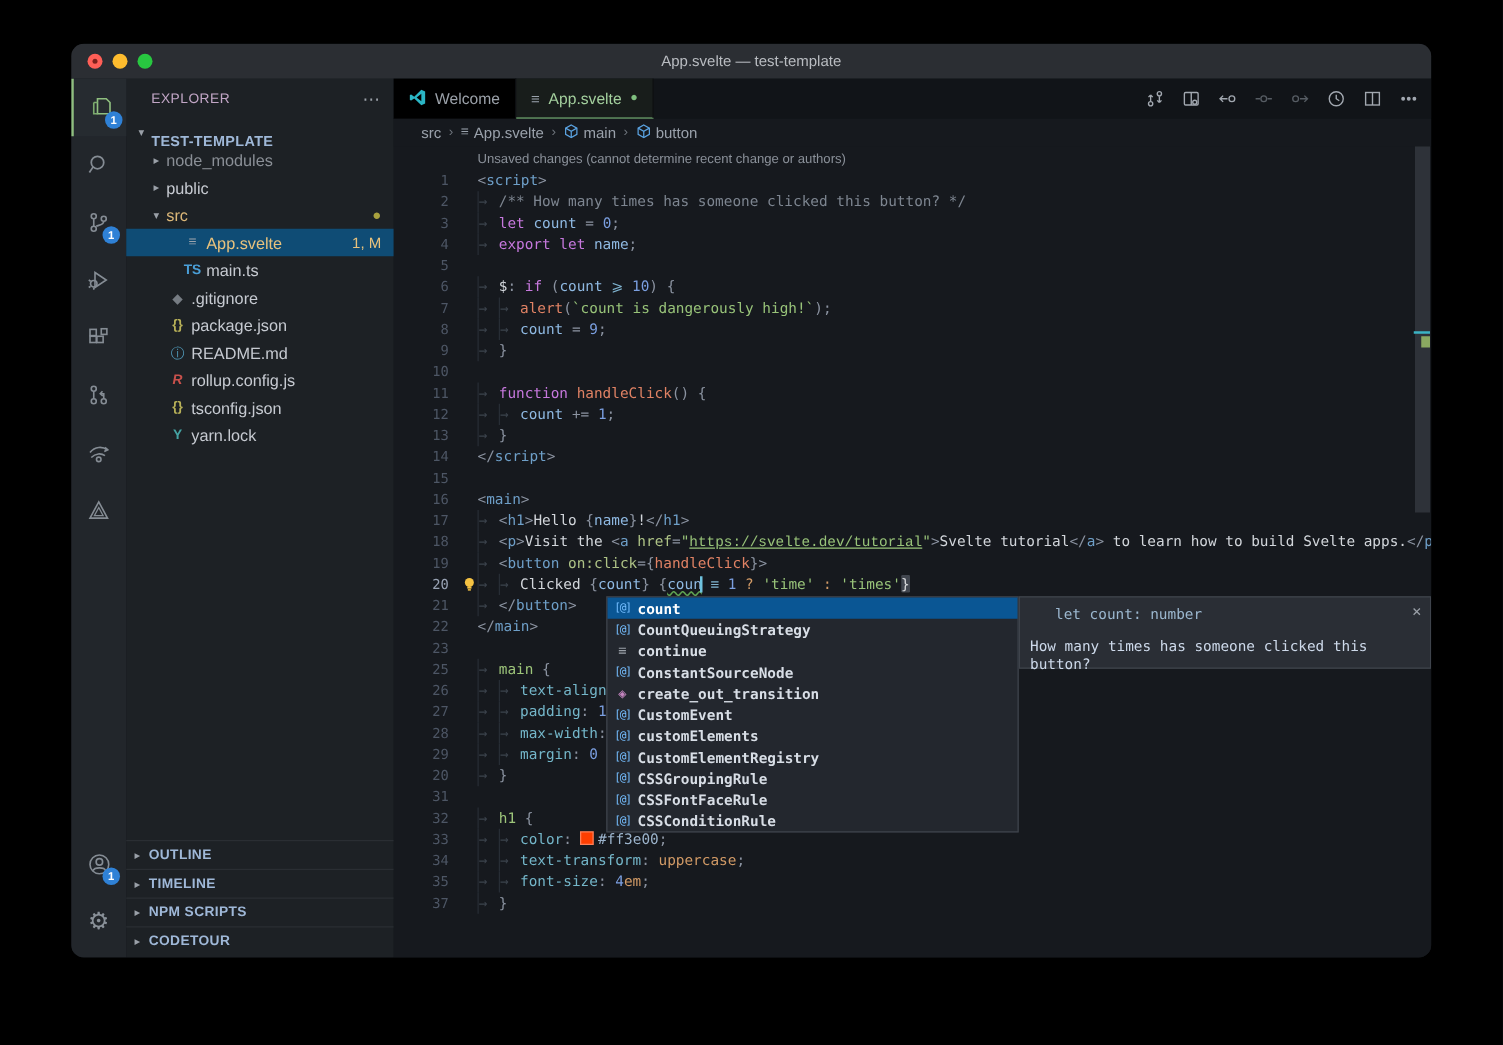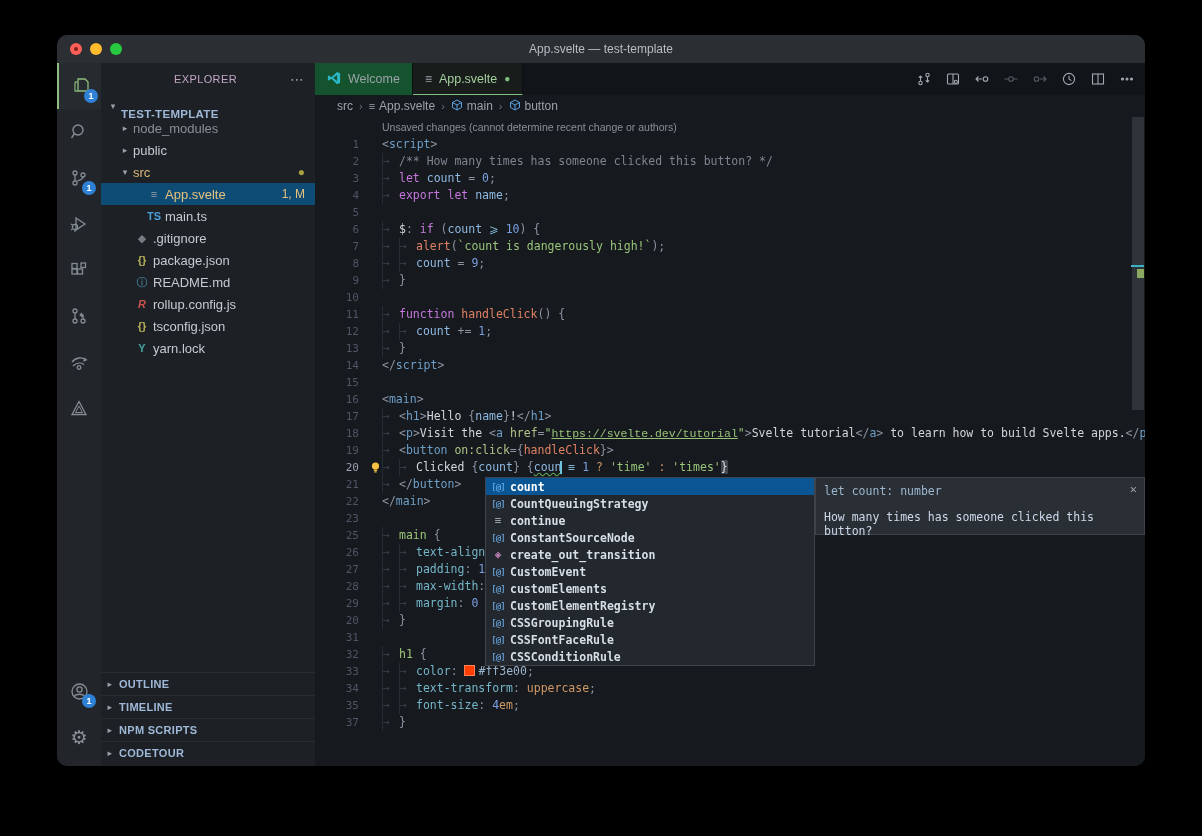--- a/index.html
+++ b/index.html
@@ -19,21 +19,21 @@
   .activitybar{position:absolute;left:0;top:28px;bottom:0;width:44px;background:#22262b;}
   .ab-item{position:relative;width:44px;height:46px;display:flex;align-items:center;justify-content:center;color:#858c94;}
   .ab-item.active{color:#8fbf7f;border-left:2px solid #8fbf7f;background:#262b30;}
   .ab-item svg{display:block;}
   .badge{position:absolute;right:5px;bottom:6px;min-width:14px;height:14px;border-radius:8px;background:#2f81d6;color:#fff;
     font-size:9px;line-height:14px;text-align:center;padding:0 2px;box-sizing:border-box;font-weight:bold;}
   .ab-bottom{position:absolute;bottom:6px;left:0;width:44px;}
   .gear{font-size:19px;color:#8a9199;}
   
   .sidebar{position:absolute;left:44px;top:28px;bottom:0;width:214px;background:#1d2125;}
-  .sb-header{height:32px;display:flex;align-items:center;padding:0 10px 0 20px;text-align:center;}
+  .sb-header{height:32px;display:flex;align-items:center;padding:0 10px 0 20px;}
   .sb-title{font-size:11px;letter-spacing:.4px;color:#c2a6c6;flex:1;}
   .sb-more{color:#9aa0a8;font-size:14px;letter-spacing:1px;}
   .tree-row{height:22px;display:flex;align-items:center;font-size:13px;color:#c6cad1;position:relative;cursor:default;white-space:nowrap;}
   .tree-row .chev{width:16px;text-align:center;color:#9aa0a8;font-size:9px;flex:none;}
   .tree-row .fic{width:18px;flex:none;text-align:center;font-size:11px;margin-right:2px;}
   .tree-row .lbl{flex:1;overflow:hidden;text-overflow:ellipsis;}
   .tree-row .rbadge{margin-right:10px;font-size:12px;}
   .row-root .lbl{font-weight:bold;font-size:11.5px;color:#9fb8d8;letter-spacing:.3px;margin-top:16px;}
   .row-dim .lbl{color:#8a8f96;}
   .row-mod .lbl{color:#dcb879;}
@@ -48,21 +48,21 @@
   .ic-info{color:#519aba;}
   .ic-rollup{color:#c9514c;font-weight:bold;font-style:italic;}
   .ic-yarn{color:#45a3a3;font-weight:bold;}
   .side-sections{position:absolute;left:0;right:0;bottom:2px;}
   .sec-row{height:22px;display:flex;align-items:center;border-top:1px solid #2a2e33;font-size:11px;font-weight:bold;color:#9fb8d8;letter-spacing:.3px;}
   .sec-row .chev{width:18px;text-align:center;color:#9aa0a8;font-size:9px;}
   
   .editor-area{position:absolute;left:258px;top:28px;right:0;bottom:0;background:#16191e;}
   .tabbar{position:absolute;left:0;top:0;right:0;height:32px;background:#111418;display:flex;}
   .tab{height:32px;display:flex;align-items:center;padding:0 12px;font-size:12.5px;gap:7px;border-right:1px solid #0c0e11;}
-  .tab.inactive{background:#14532d;color:#9ba1a9;}
+  .tab.inactive{background:#000000;color:#9ba1a9;}
   .tab.active{background:#181d1b;color:#a3cf9d;border-bottom:1.5px solid #7fbf7f;box-sizing:border-box;}
   .tab .ticon{font-size:12px;color:#9aa3ad;}
   .mod-dot{color:#7fbf7f;font-size:10px;}
   .ed-toolbar{position:absolute;right:6px;top:0;height:32px;display:flex;align-items:center;gap:4px;}
   .tb-ic{width:25px;height:24px;display:flex;align-items:center;justify-content:center;color:#a2a8b0;}
   .tb-ic.dim{color:#565c63;}
   .tb-ic svg{stroke:currentColor;fill:none;stroke-width:1.1;}
   .breadcrumbs{position:absolute;left:0;top:32px;right:0;height:22px;display:flex;align-items:center;
     font-size:12px;color:#9aa1ab;padding-left:22px;gap:4px;background:#16191e;}
   .bc-sep{color:#6f757d;font-size:11px;margin:0 2px;}
@@ -90,21 +90,21 @@
   .bulb{position:absolute;left:50px;top:2px;width:13px;height:13px;}
   
   .suggest{position:absolute;left:170px;top:360px;width:330px;background:#23272e;border:1px solid #3f444c;box-sizing:border-box;}
   .sg-row{height:17px;display:flex;align-items:center;font-family:"DejaVu Sans Mono",monospace;font-size:11.5px;color:#d8dee6;font-weight:bold;white-space:nowrap;}
   .sg-row.selected{background:#0a5694;color:#fff;}
   .sg-ic{width:24px;flex:none;text-align:center;font-weight:normal;}
   .sg-variable{color:#75beff;font-size:9px;letter-spacing:-1px;}
   .sg-keyword{color:#9aa0a8;font-size:11px;}
   .sg-module{color:#c586c0;font-size:11px;}
   .sg-docs{position:absolute;left:500px;top:360px;width:330px;height:58px;background:#2a2e35;border:1px solid #3f444c;box-sizing:border-box;padding:6px 8px;}
-  .sg-sig{font-family:"DejaVu Sans Mono",monospace;font-size:11.5px;color:#9cb8d0;}
+  .sg-sig{font-family:"DejaVu Sans Mono",monospace;font-size:11.5px;color:#9cb8d0;margin-left:20px;}
   .sg-desc{font-size:11.5px;color:#cdd9ea;margin-top:12px;}
   .sg-close{position:absolute;right:7px;top:4px;color:#9aa0a8;font-size:12px;}
   
   .scrollbar{position:absolute;right:0;top:0;width:14px;bottom:0;}
   .sb-slider{position:absolute;left:1px;top:0;width:12px;height:293px;background:rgba(121,128,140,.25);}
   .ovr-teal{position:absolute;right:1px;top:148px;width:13px;height:2px;background:#3bb3c4;}
   .ovr-green{position:absolute;right:1px;top:152px;width:7px;height:9px;background:#8aa861;}
 </style>
 </head>
 <body>

